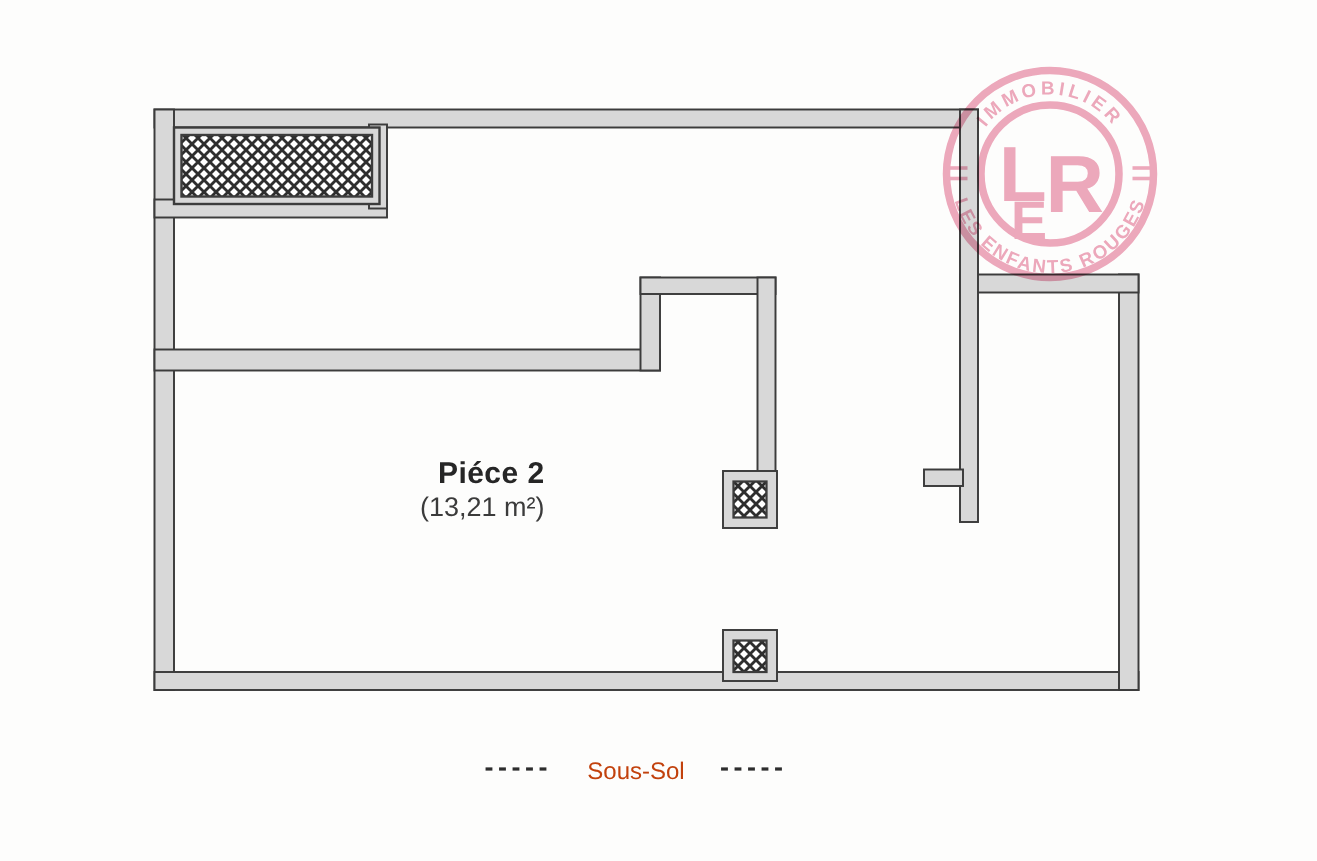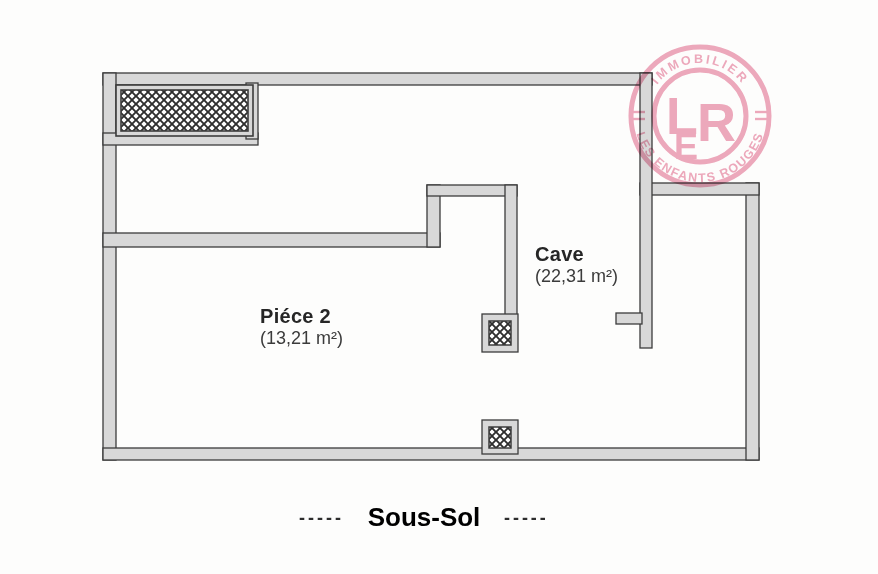--- a/index.html
+++ b/index.html
@@ -24,24 +24,24 @@
     font-size: 20px;
   }
   .caption .dashes {
     font-weight: bold;
     letter-spacing: 3px;
     font-size: 18px;
     position: relative; top: -2px;
     color: #2d2d2d;
   }
   .caption .floor-name {
-    font-weight: bold;
-    font-size: 26px;
+    font-weight: normal;
+    font-size: 16px;
     margin: 0 18px;
-    color: #000000;
+    color: #c2410c;
   }
   .stamp-layer { mix-blend-mode: multiply; opacity: 0.88; }
 </style>
 </head>
 <body>
 
 <div class="canvas">
 
   <svg width="878" height="574" viewBox="0 0 878 574">
     <defs>
@@ -106,29 +106,25 @@
       </g>
 
       <g font-family="Liberation Sans, sans-serif" font-weight="bold" fill="#ec9db4">
         <text x="666" y="134" font-size="52">L</text>
         <text x="674" y="159" font-size="36">E</text>
         <text x="697" y="141" font-size="54">R</text>
       </g>
     </g>
   </svg>
 
-  <div class="room-label" style="left:260px; top:305px;">
+  <div class="room-label" style="left:280px; top:305px;text-align:right;">
     <div class="room-name">Piéce 2</div>
     <div class="room-area">(13,21 m²)</div>
   </div>
 
-  <div class="room-label" style="left:535px; top:243px;">
-    <div class="room-name">Cave</div>
-    <div class="room-area">(22,31 m²)</div>
-  </div>
 
   <div class="caption">
     <span class="dashes">-----</span>
     <span class="floor-name">Sous-Sol</span>
     <span class="dashes">-----</span>
   </div>
 
 </div>
 
 </body></html>

